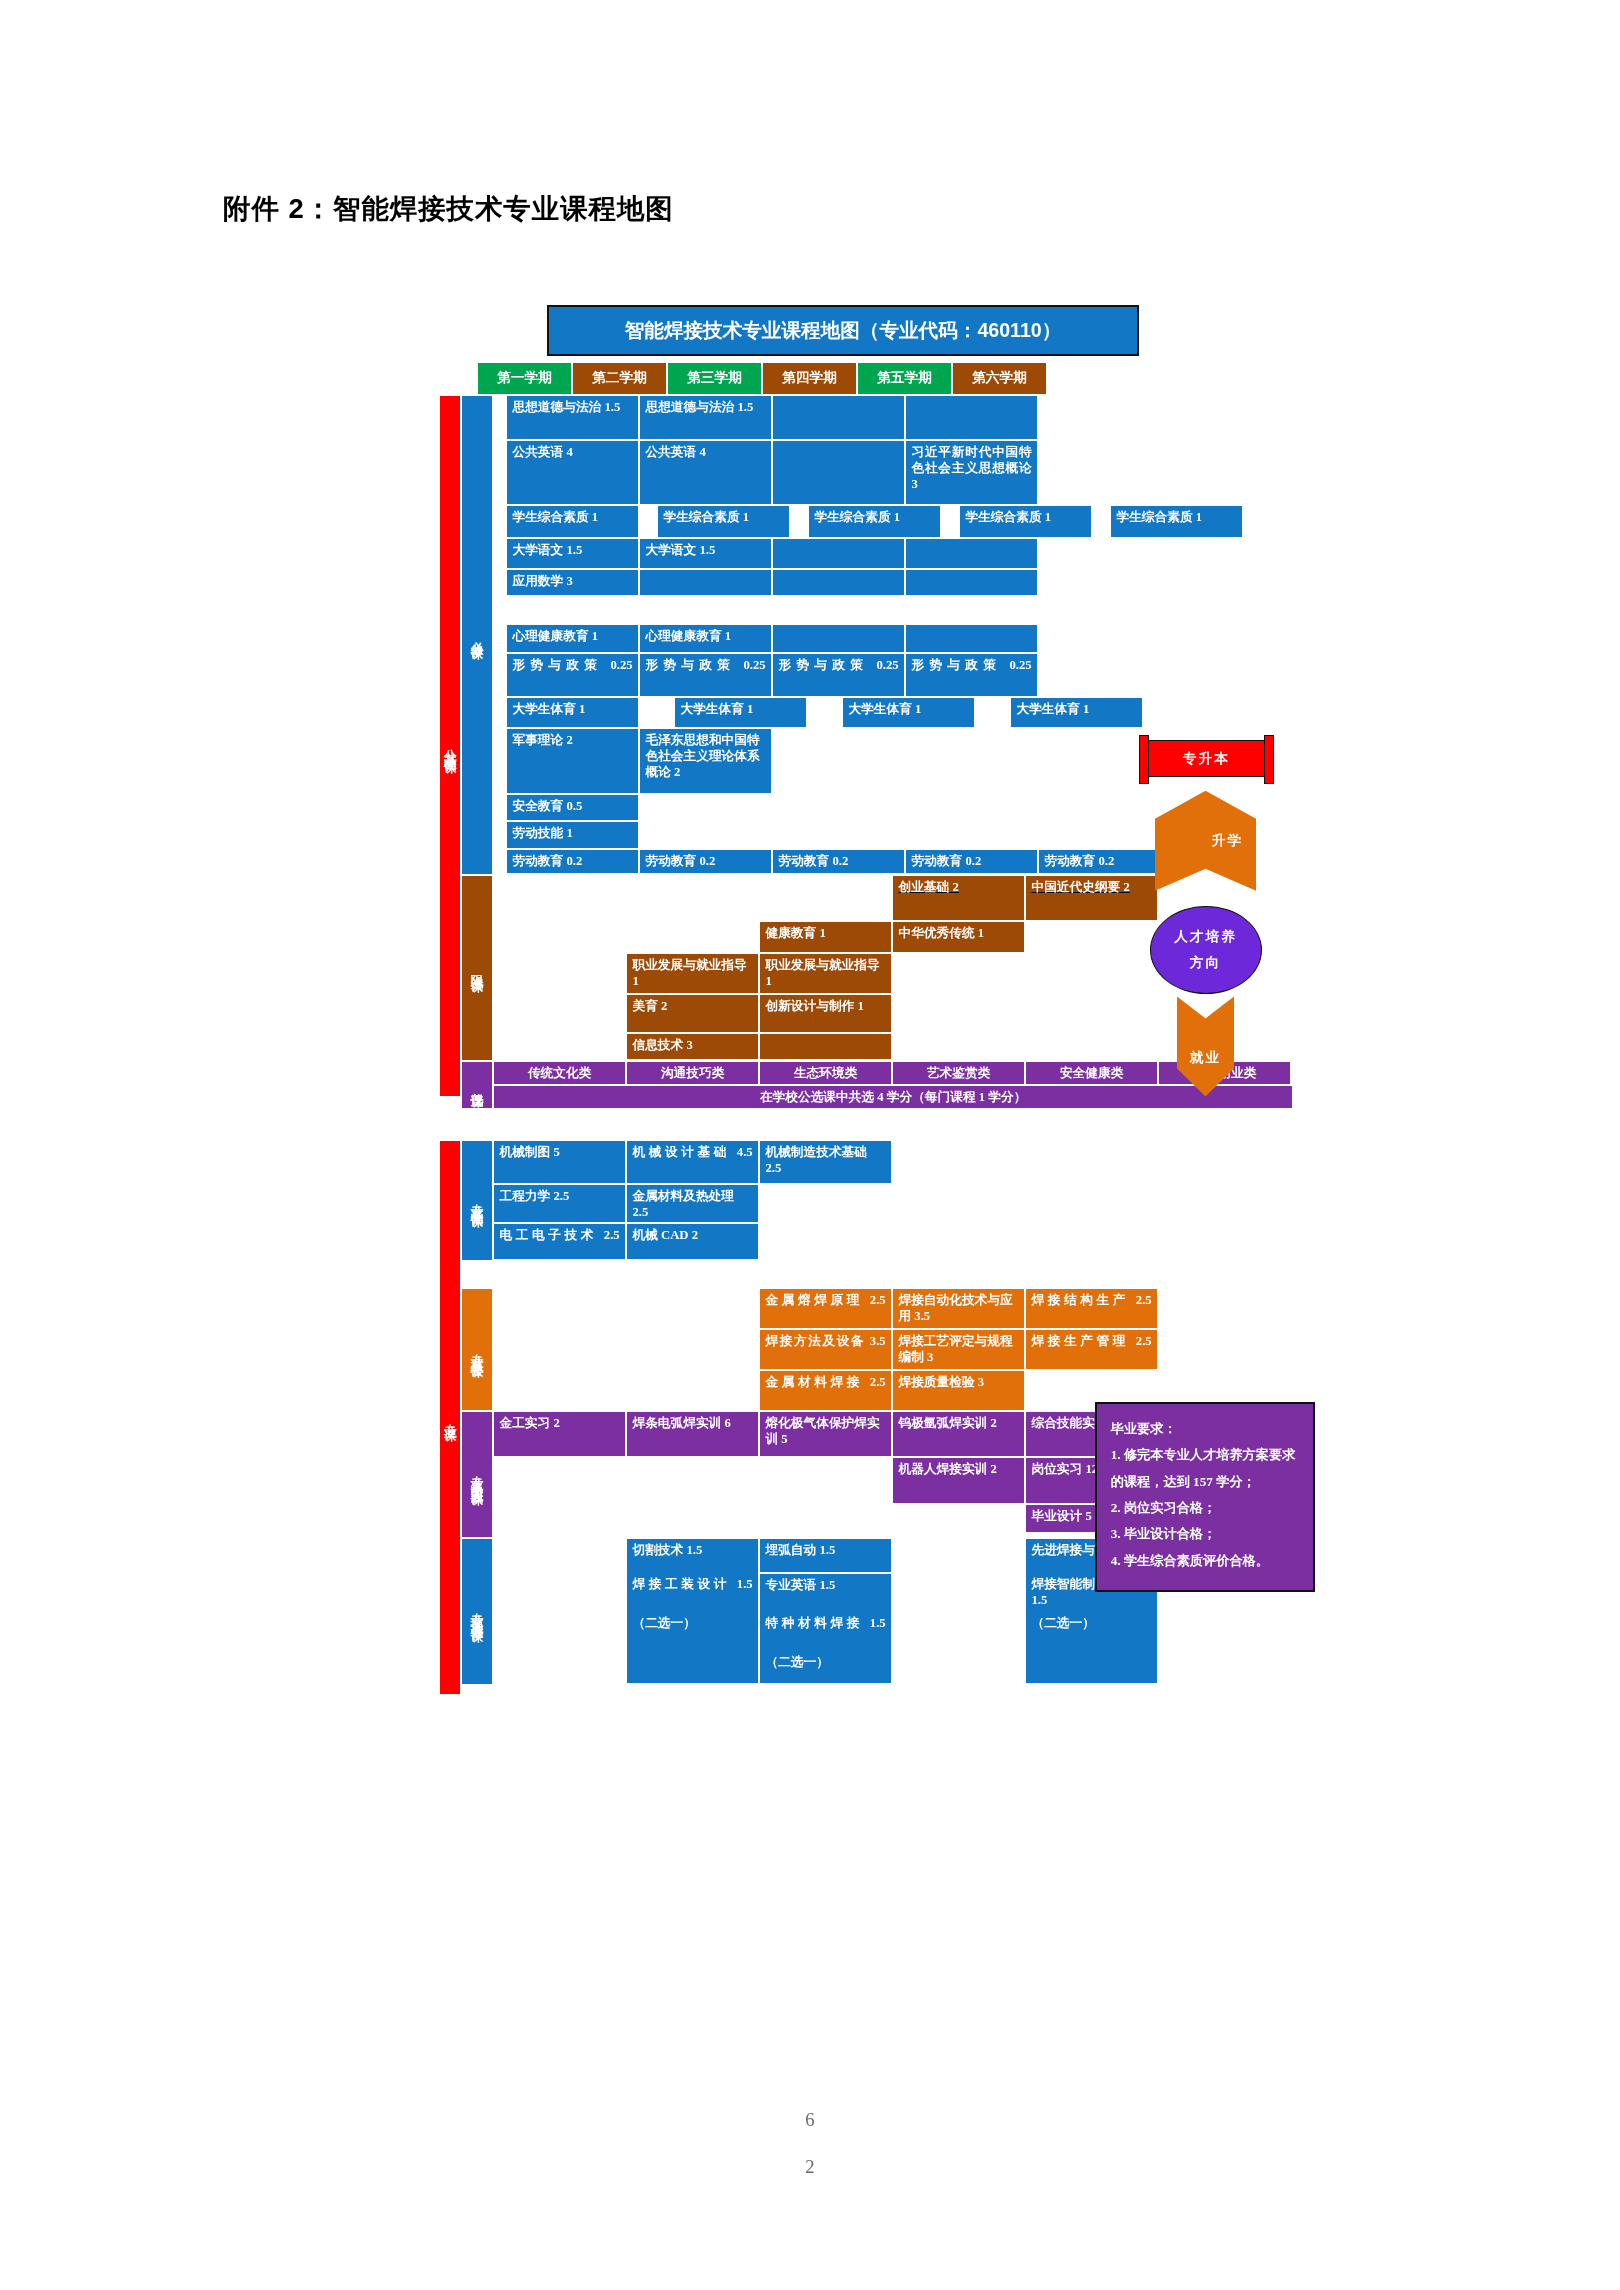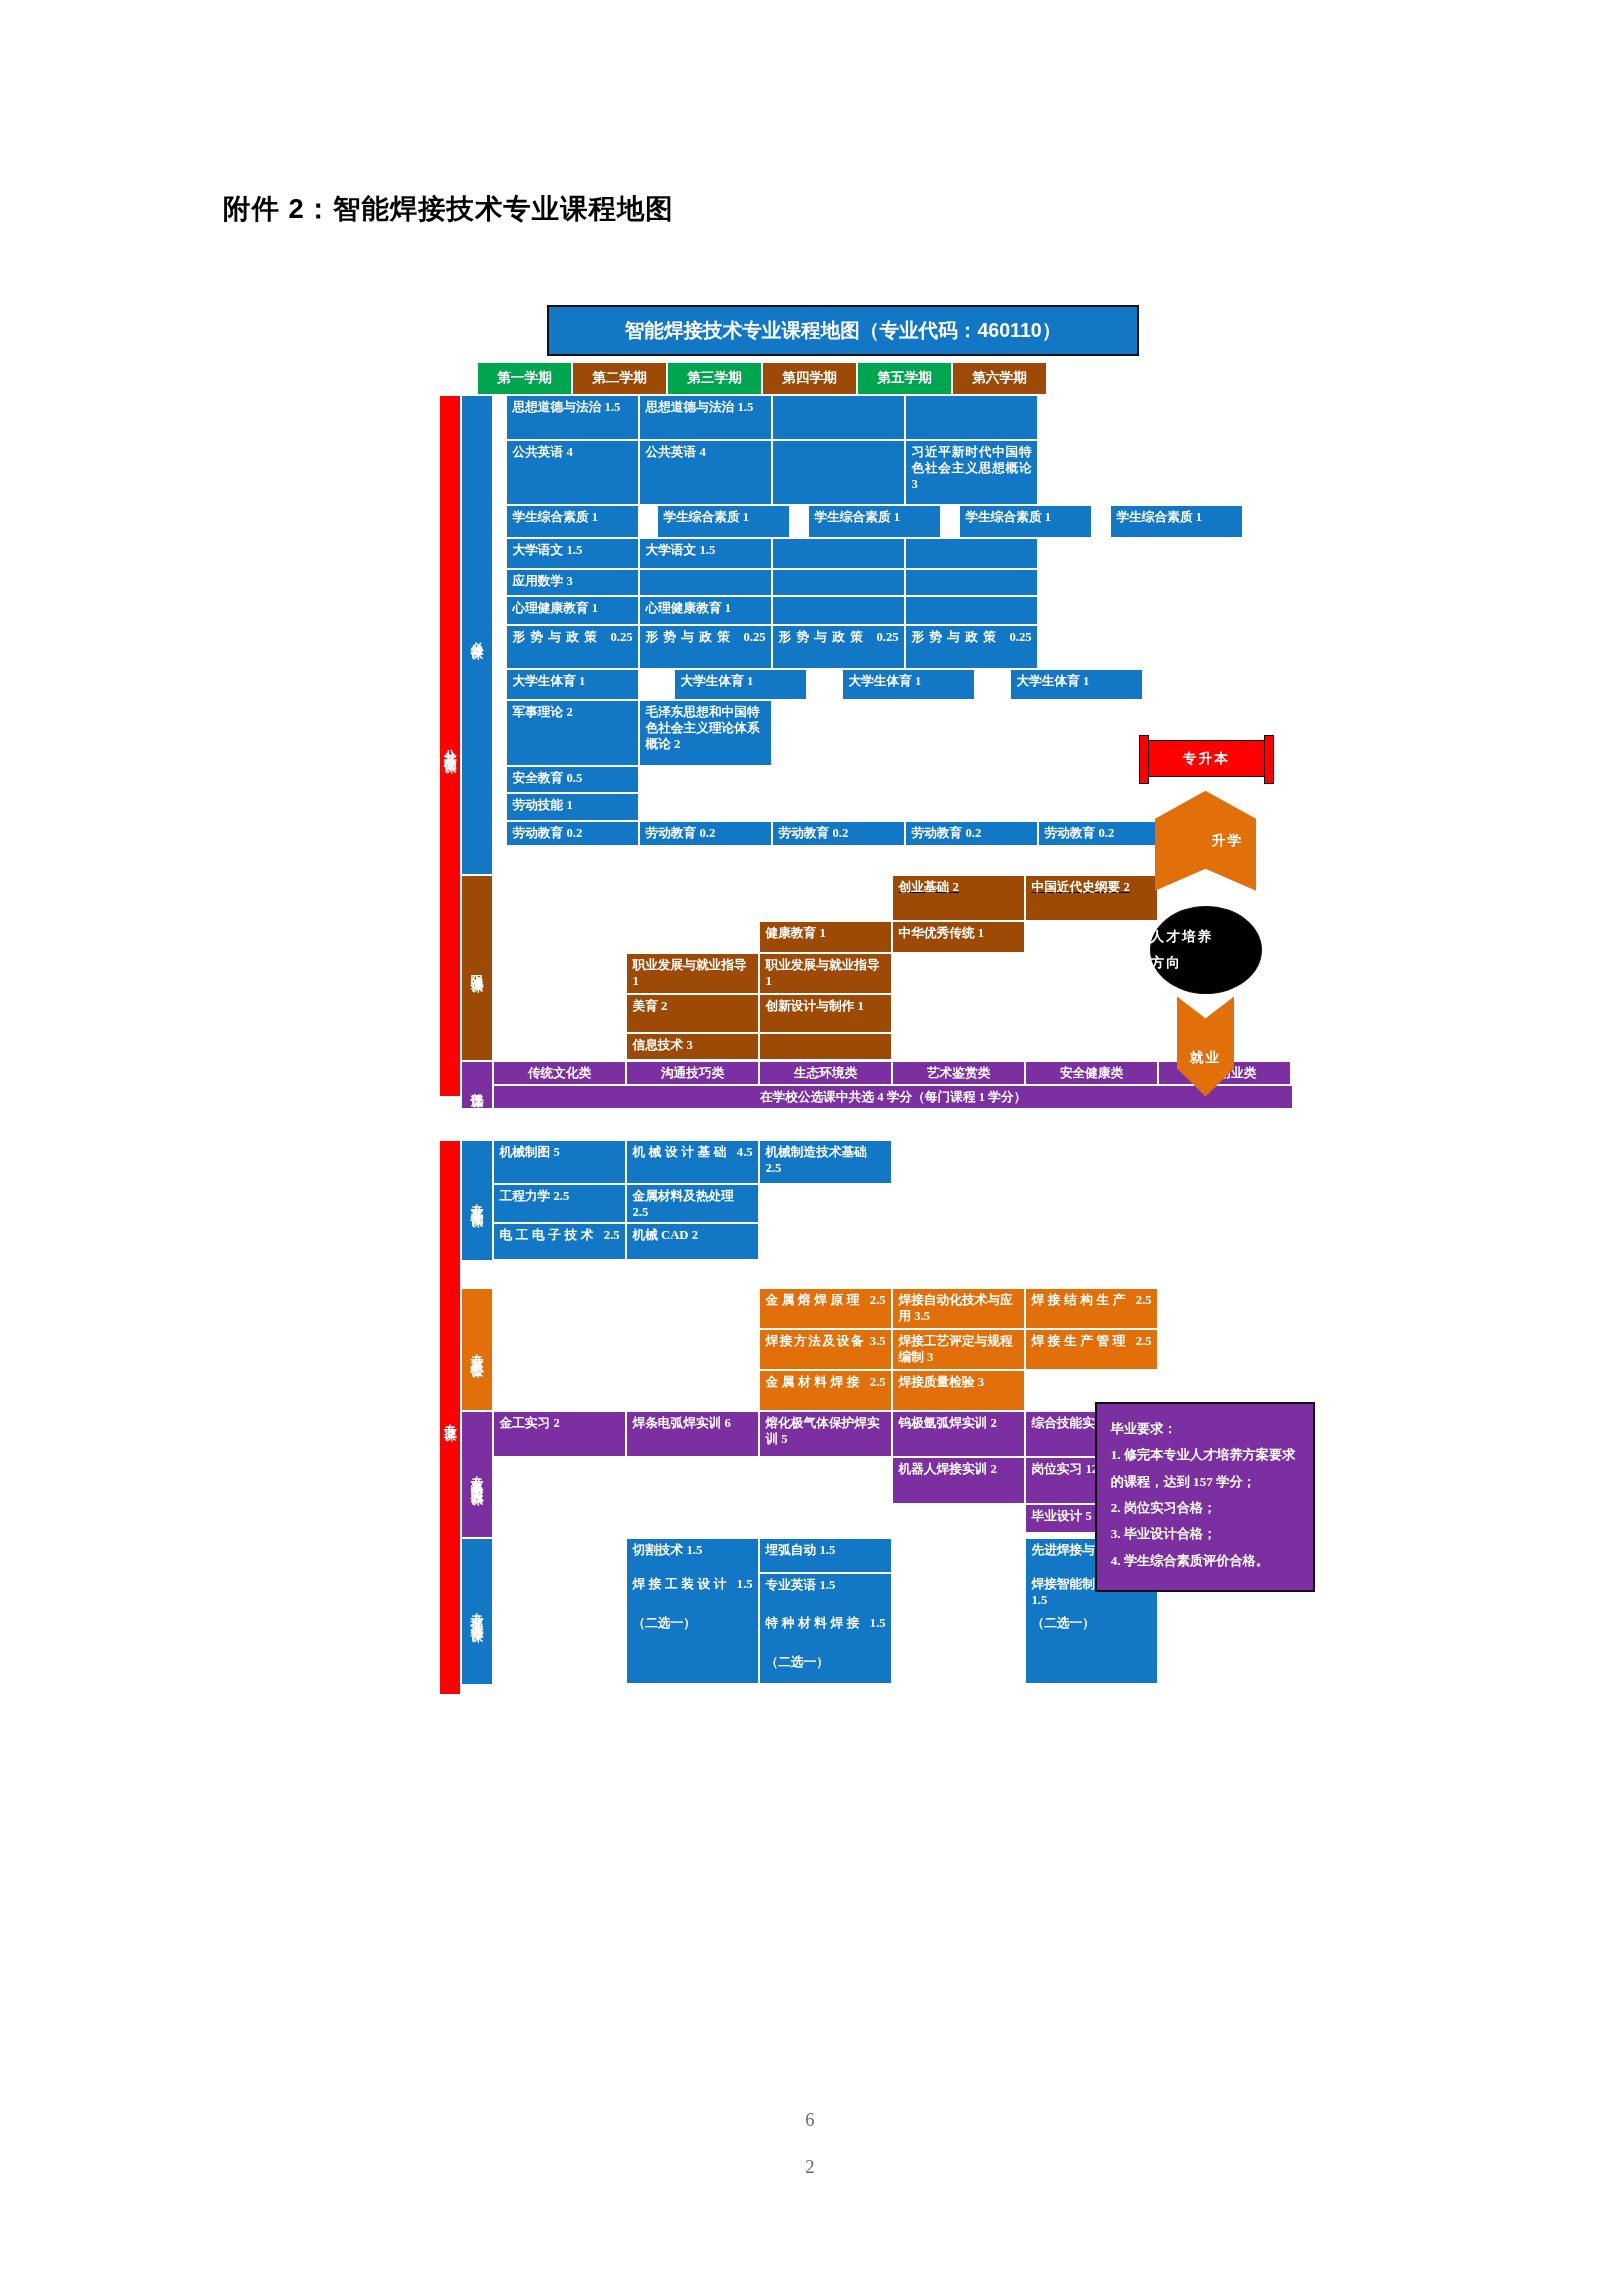--- a/index.html
+++ b/index.html
@@ -39,22 +39,22 @@
   
   #flow{position:absolute;left:1132px;top:740px;width:147px;}
   .ribbon{position:relative;width:125px;height:35px;background:#ff0000;border:1.5px solid #111;margin-left:10.8px;
           display:flex;align-items:center;justify-content:center;color:#fff;font-weight:bold;font-size:13.7px;letter-spacing:2px;}
   .ribbon:before,.ribbon:after{content:"";position:absolute;top:-5.9px;width:7.8px;height:47px;background:#ff0000;border:1.5px solid #111;}
   .ribbon:before{left:-4.9px;}
   .ribbon:after{right:-4.9px;}
   .arrow-up{width:57px;height:100px;margin:13.7px auto 0 auto;background:#e2700a;
      clip-path:polygon(50% 0%,100% 28%,100% 100%,50% 78%,0% 100%,0% 28%);
      display:flex;align-items:center;justify-content:center;color:#fff;font-weight:bold;font-size:13.7px;letter-spacing:2px;padding-left:44px;}
-  .oval{width:110px;height:86px;margin:15.7px auto 0 auto;border-radius:50%;background:#000000;border:1.5px solid #111;
-        display:flex;flex-direction:column;align-items:flex-start;justify-content:center;color:#fff;font-weight:bold;font-size:13.7px;letter-spacing:2px;line-height:1.9;}
+  .oval{width:110px;height:86px;margin:15.7px auto 0 auto;border-radius:50%;background:#6d28d9;border:1.5px solid #111;
+        display:flex;flex-direction:column;align-items:center;justify-content:center;color:#fff;font-weight:bold;font-size:13.7px;letter-spacing:2px;line-height:1.9;}
   .arrow-dn{width:57px;height:100px;margin:2px auto 0 auto;background:#e2700a;
      clip-path:polygon(0% 0%,50% 22%,100% 0%,100% 72%,50% 100%,0% 72%);
      display:flex;align-items:center;justify-content:center;color:#fff;font-weight:bold;font-size:13.7px;letter-spacing:2px;padding-top:23.5px;box-sizing:border-box;}
 
   
   #grad{position:absolute;left:1095px;top:1402px;width:220px;background:#7b2fa0;border:2px solid #111;
         padding:11.8px 11.8px 15.7px 13.7px;color:#fff;font-weight:bold;font-size:13.2px;line-height:2.0;box-sizing:border-box;}
 
   .pagenum{position:absolute;left:0;width:1620px;text-align:center;color:#6b6b6b;font-size:18.6px;}
 </style>
@@ -126,21 +126,21 @@
 
           <div class="row" style="height:27.4px;">
             <div class="col cell blue">应用数学 3</div>
             <div class="col cell blue"></div>
             <div class="col cell blue"></div>
             <div class="col cell blue"></div>
             <div class="col cell empty"></div>
             <div class="col cell empty"></div>
           </div>
 
-          <div class="row" style="height:29px;">
+          <div class="row" style="height:29px;margin-top:28px;">
             <div class="col cell blue">心理健康教育 1</div>
             <div class="col cell blue">心理健康教育 1</div>
             <div class="col cell blue"></div>
             <div class="col cell blue"></div>
             <div class="col cell empty"></div>
             <div class="col cell empty"></div>
           </div>
 
           <div class="row" style="height:44px;">
             <div class="col cell blue justi">形势与政策 0.25</div>

